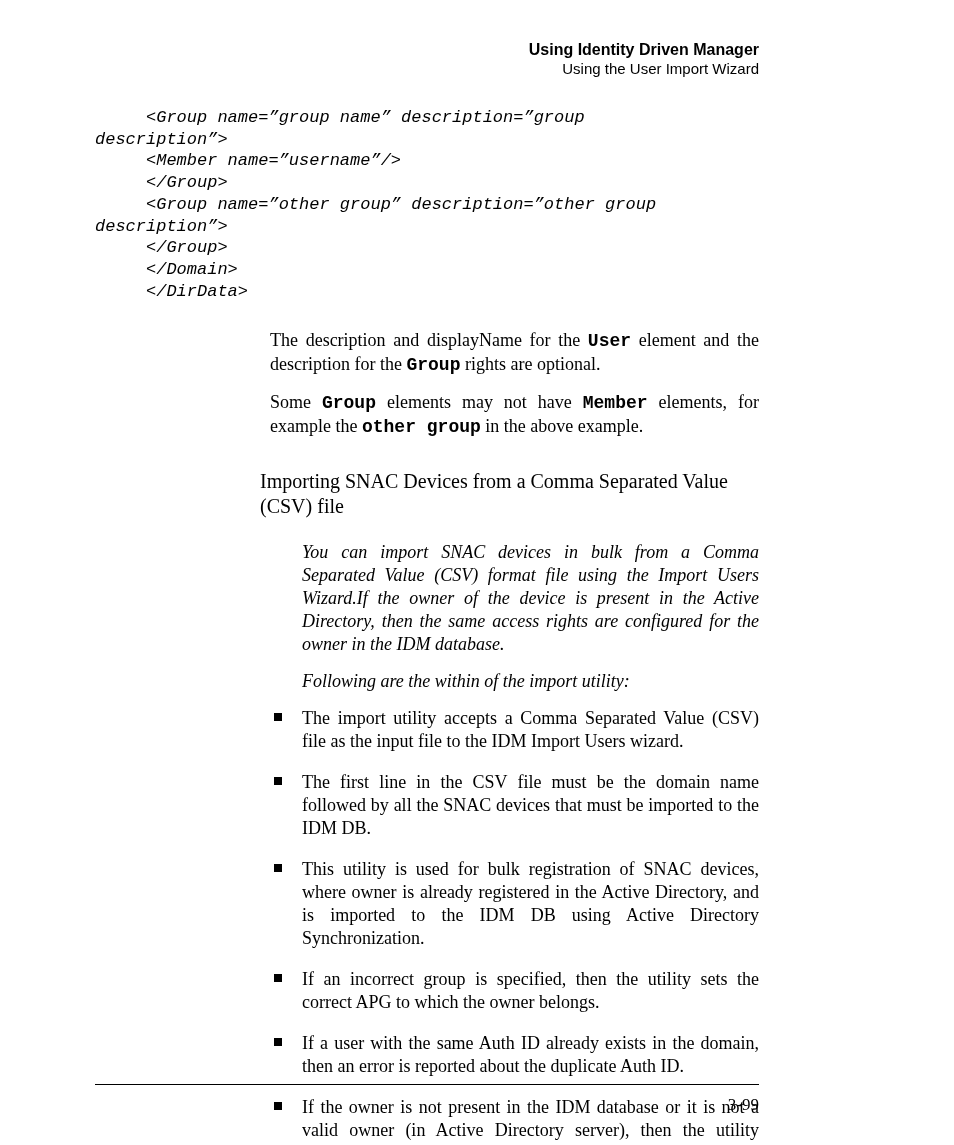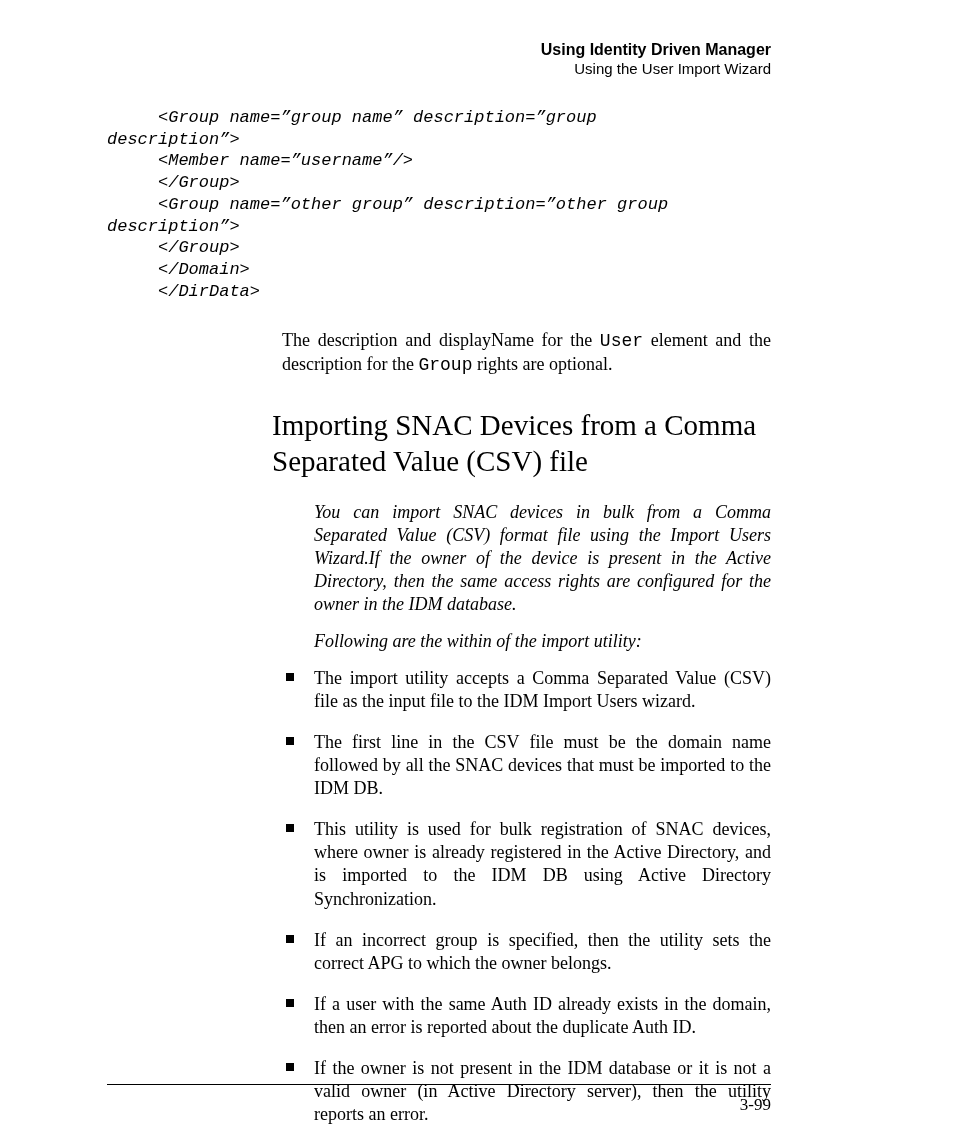--- a/index.html
+++ b/index.html
@@ -8,21 +8,20 @@
     background: #fff;
     font-family: "Times New Roman", Times, serif;
     color: #000;
   }
   .page {
     width: 854px;
     height: 1145px;
     position: relative;
     box-sizing: border-box;
     padding: 40px 95px 55px 95px;
-    margin-left: 12px;
   }
   .running-head {
     text-align: right;
     line-height: 1.25;
     margin-bottom: 28px;
   }
   .running-head .bold {
     font-family: Arial, Helvetica, sans-serif;
     font-weight: 700;
     font-size: 16px;
@@ -45,23 +44,24 @@
     font-style: italic;
   }
   .para {
     font-size: 18px;
     line-height: 1.28;
     margin: 0 0 14px 0;
     text-align: justify;
   }
   .mono {
     font-family: "Courier New", Courier, monospace;
+    font-weight: bold;
   }
   h2.section {
-    font-size: 29px;
+    font-size: 20px;
     font-weight: 400;
     margin: 30px 0 22px -10px;
     line-height: 1.25;
   }
   .indent-block .para {
     margin-left: 32px;
     font-style: italic;
   }
   ul.sqbul {
     list-style: none;
@@ -119,20 +119,23 @@
      &lt;Group name=”other group” description=”other group
 description”&gt;
      &lt;/Group&gt;
      &lt;/Domain&gt;
      &lt;/DirData&gt;</div>
 
     <p class="para">
       <span>The description and displayName for the </span><span class="mono">User</span><span> element and the description for the </span><span class="mono">Group</span><span> rights are optional.</span>
     </p>
 
+    <p class="para">
+      <span>Some </span><span class="mono">Group</span><span> elements may not have </span><span class="mono">Member</span><span> elements, for example the </span><span class="mono">other group</span><span> in the above example.</span>
+    </p>
 
     <h2 class="section">Importing SNAC Devices from a Comma Separated Value (CSV) file</h2>
 
     <div class="indent-block">
       <p class="para">You can import SNAC devices in bulk from a Comma Separated Value (CSV) format file using the Import Users Wizard.If the owner of the device is present in the Active Directory, then the same access rights are configured for the owner in the IDM database.</p>
       <p class="para">Following are the within of the import utility:</p>
     </div>
 
     <ul class="sqbul">
       <li>The import utility accepts a Comma Separated Value (CSV) file as the input file to the IDM Import Users wizard.</li>

